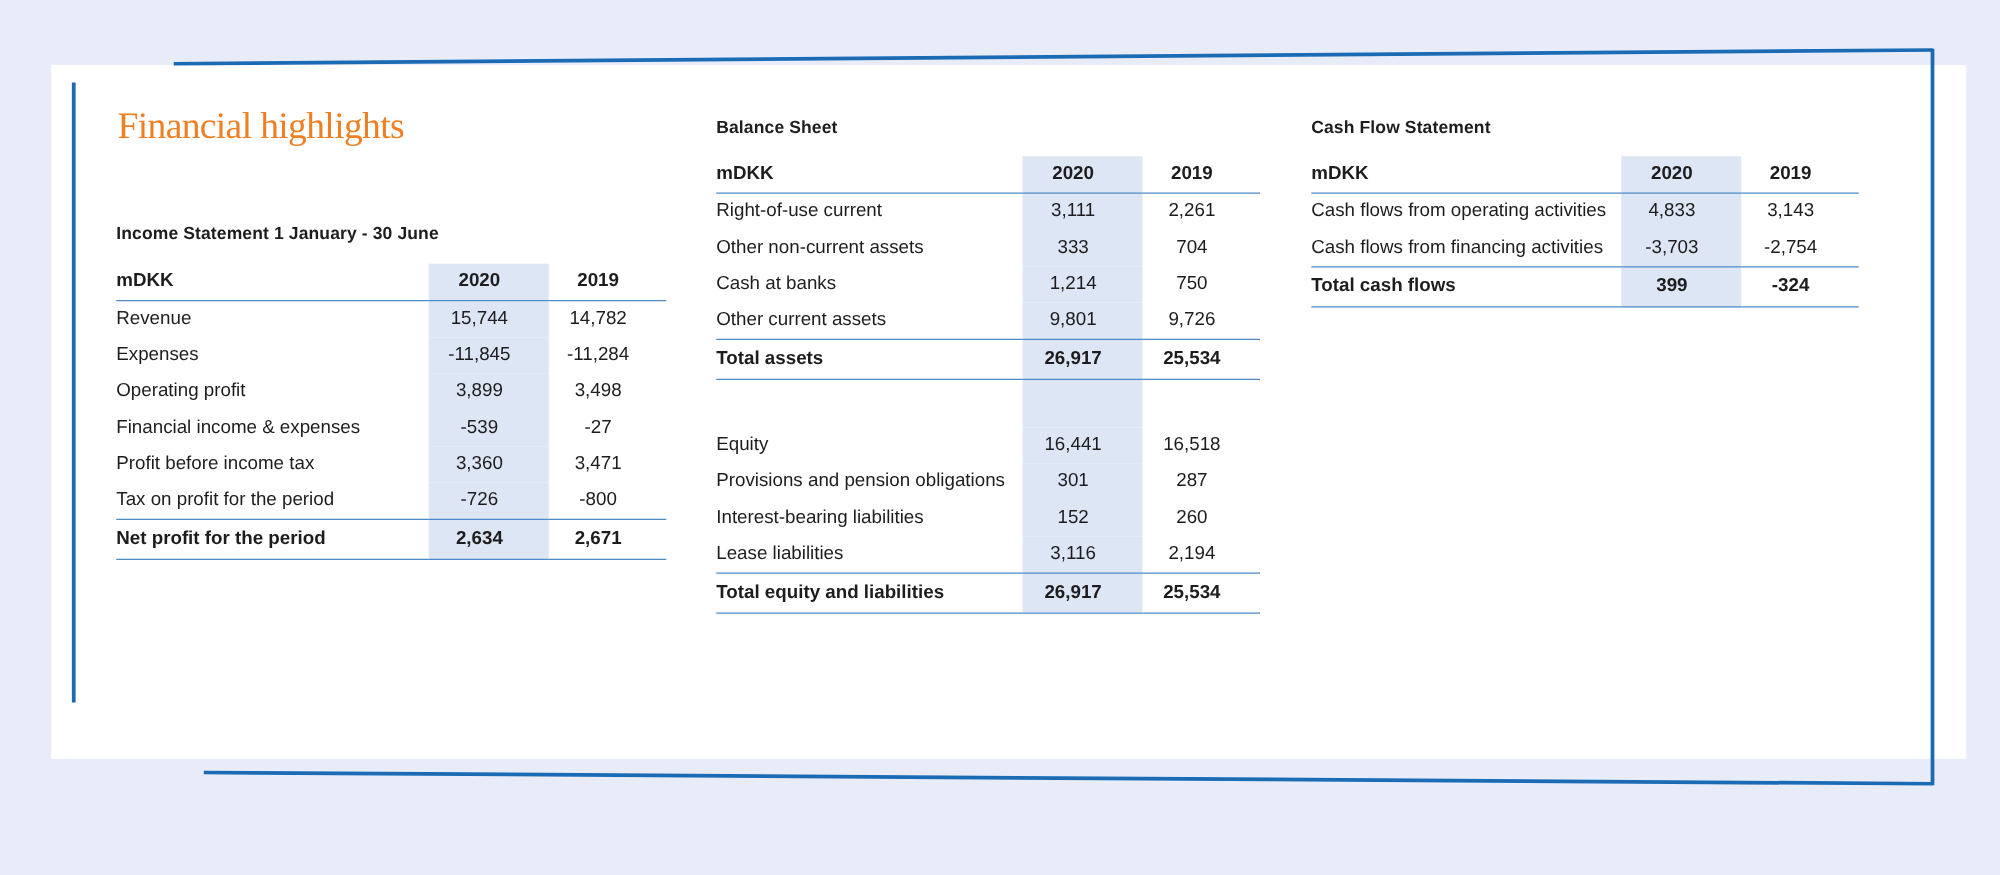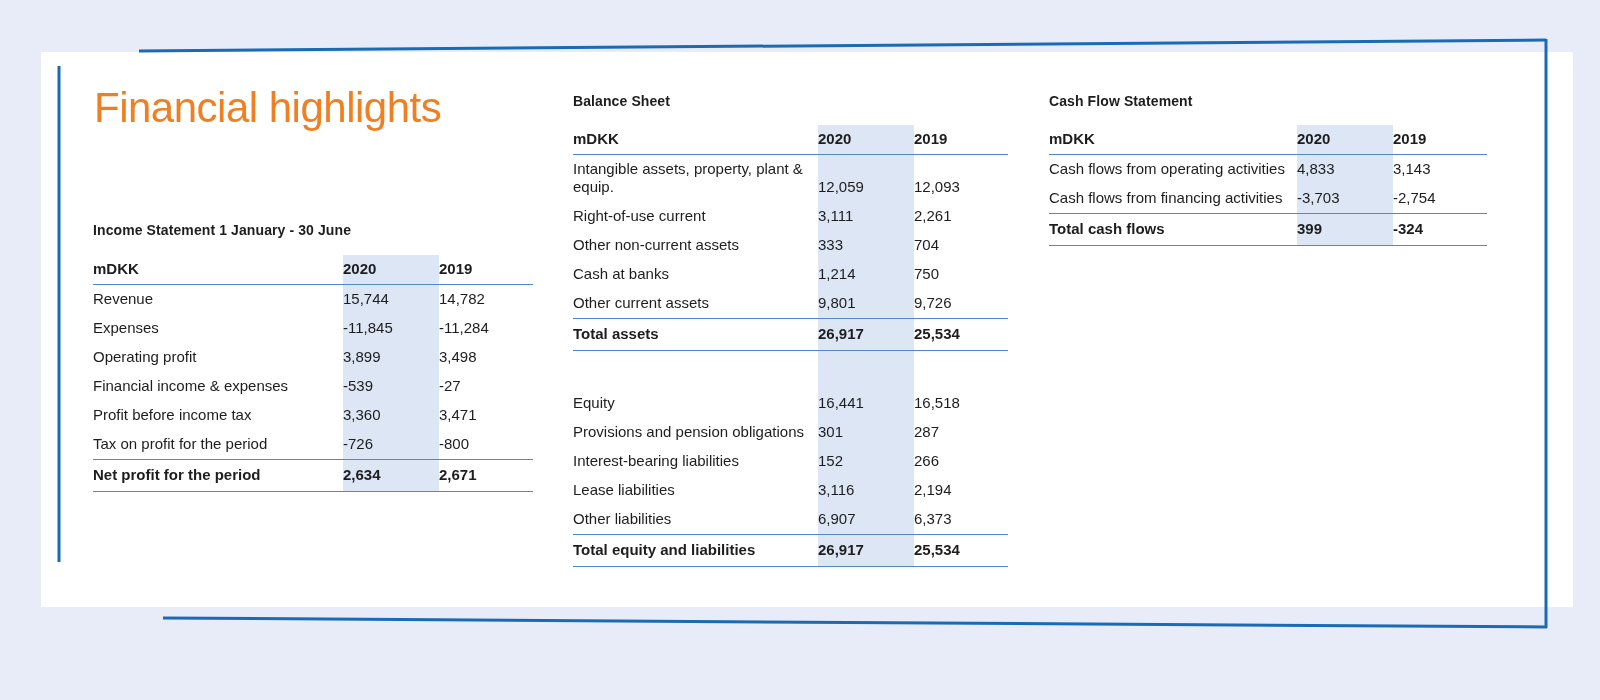--- a/index.html
+++ b/index.html
@@ -23,40 +23,40 @@
   }
   .stage{position:absolute;inset:0;width:1600px;height:700px;}
   .card{
     position:absolute;left:41px;top:52px;width:1532px;height:555px;
     background:var(--card);
   }
   .frame{position:absolute;left:0;top:0;pointer-events:none;}
   .frame line{stroke:var(--accent-line);stroke-width:3;}
   .main-title{
     position:absolute;left:94px;top:84px;margin:0;
-    font-size:42px;font-weight:400;letter-spacing:-0.5px;
-    color:var(--title);line-height:1.15;
+    font-size:30px;font-weight:400;letter-spacing:-0.5px;
+    color:var(--title);line-height:1.15;font-family:Liberation Serif, serif;
   }
   .panel{position:absolute;}
   .t1{left:93px;top:176px;width:440px;}
   .t2{left:573px;top:91px;width:435px;}
   .t3{left:1049px;top:91px;width:438px;}
   .sec-heading{
     margin:0 0 14px 0;font-size:14px;font-weight:bold;
     color:var(--text);letter-spacing:.1px;line-height:20px;
   }
-  .t1 .sec-heading{margin-bottom:15px;margin-top:44px;}
+  .t1 .sec-heading{margin-bottom:15px;}
   table.fin-table{border-collapse:collapse;width:100%;table-layout:fixed;}
   col.c-2020{width:96px;}
   col.c-2019{width:94px;}
   .fin-table th,.fin-table td{
     font-size:15px;line-height:18px;vertical-align:bottom;color:var(--text);
   }
   .fin-table .lbl{text-align:left;padding:5px 8px 6px 0;}
-  .fin-table .num{text-align:left;padding:5px 15px 6px 0;}
+  .fin-table .num{text-align:center;padding:5px 15px 6px 0;}
   .fin-table thead th{
     font-weight:bold;padding-top:3px;padding-bottom:8px;
     border-bottom:1.5px solid var(--table-rule);
   }
   .fin-table .hl{background:var(--highlight);}
   .fin-table tr.total td{
     font-weight:bold;
     border-top:1.5px solid var(--table-rule);
     border-bottom:1.5px solid var(--table-rule);
     padding-top:6px;padding-bottom:7px;
@@ -144,25 +144,20 @@
         </colgroup>
       <thead>
         <tr>
           <th class="lbl">mDKK</th>
           <th class="num hl">2020</th>
           <th class="num">2019</th>
         </tr>
       </thead>
       <tbody>
         <tr>
-          <td class="lbl">Intangible assets, property, plant &amp; equip.</td>
-          <td class="num hl">12,059</td>
-          <td class="num">12,093</td>
-        </tr>
-        <tr>
           <td class="lbl">Right-of-use current</td>
           <td class="num hl">3,111</td>
           <td class="num">2,261</td>
         </tr>
         <tr>
           <td class="lbl">Other non-current assets</td>
           <td class="num hl">333</td>
           <td class="num">704</td>
         </tr>
         <tr>
@@ -191,31 +186,26 @@
           <td class="num">16,518</td>
         </tr>
         <tr>
           <td class="lbl">Provisions and pension obligations</td>
           <td class="num hl">301</td>
           <td class="num">287</td>
         </tr>
         <tr>
           <td class="lbl">Interest-bearing liabilities</td>
           <td class="num hl">152</td>
-          <td class="num">266</td>
+          <td class="num">260</td>
         </tr>
         <tr>
           <td class="lbl">Lease liabilities</td>
           <td class="num hl">3,116</td>
           <td class="num">2,194</td>
-        </tr>
-        <tr>
-          <td class="lbl">Other liabilities</td>
-          <td class="num hl">6,907</td>
-          <td class="num">6,373</td>
         </tr>
         <tr class="total">
           <td class="lbl">Total equity and liabilities</td>
           <td class="num hl">26,917</td>
           <td class="num">25,534</td>
         </tr>
       </tbody>
     </table>
   </section>
 

